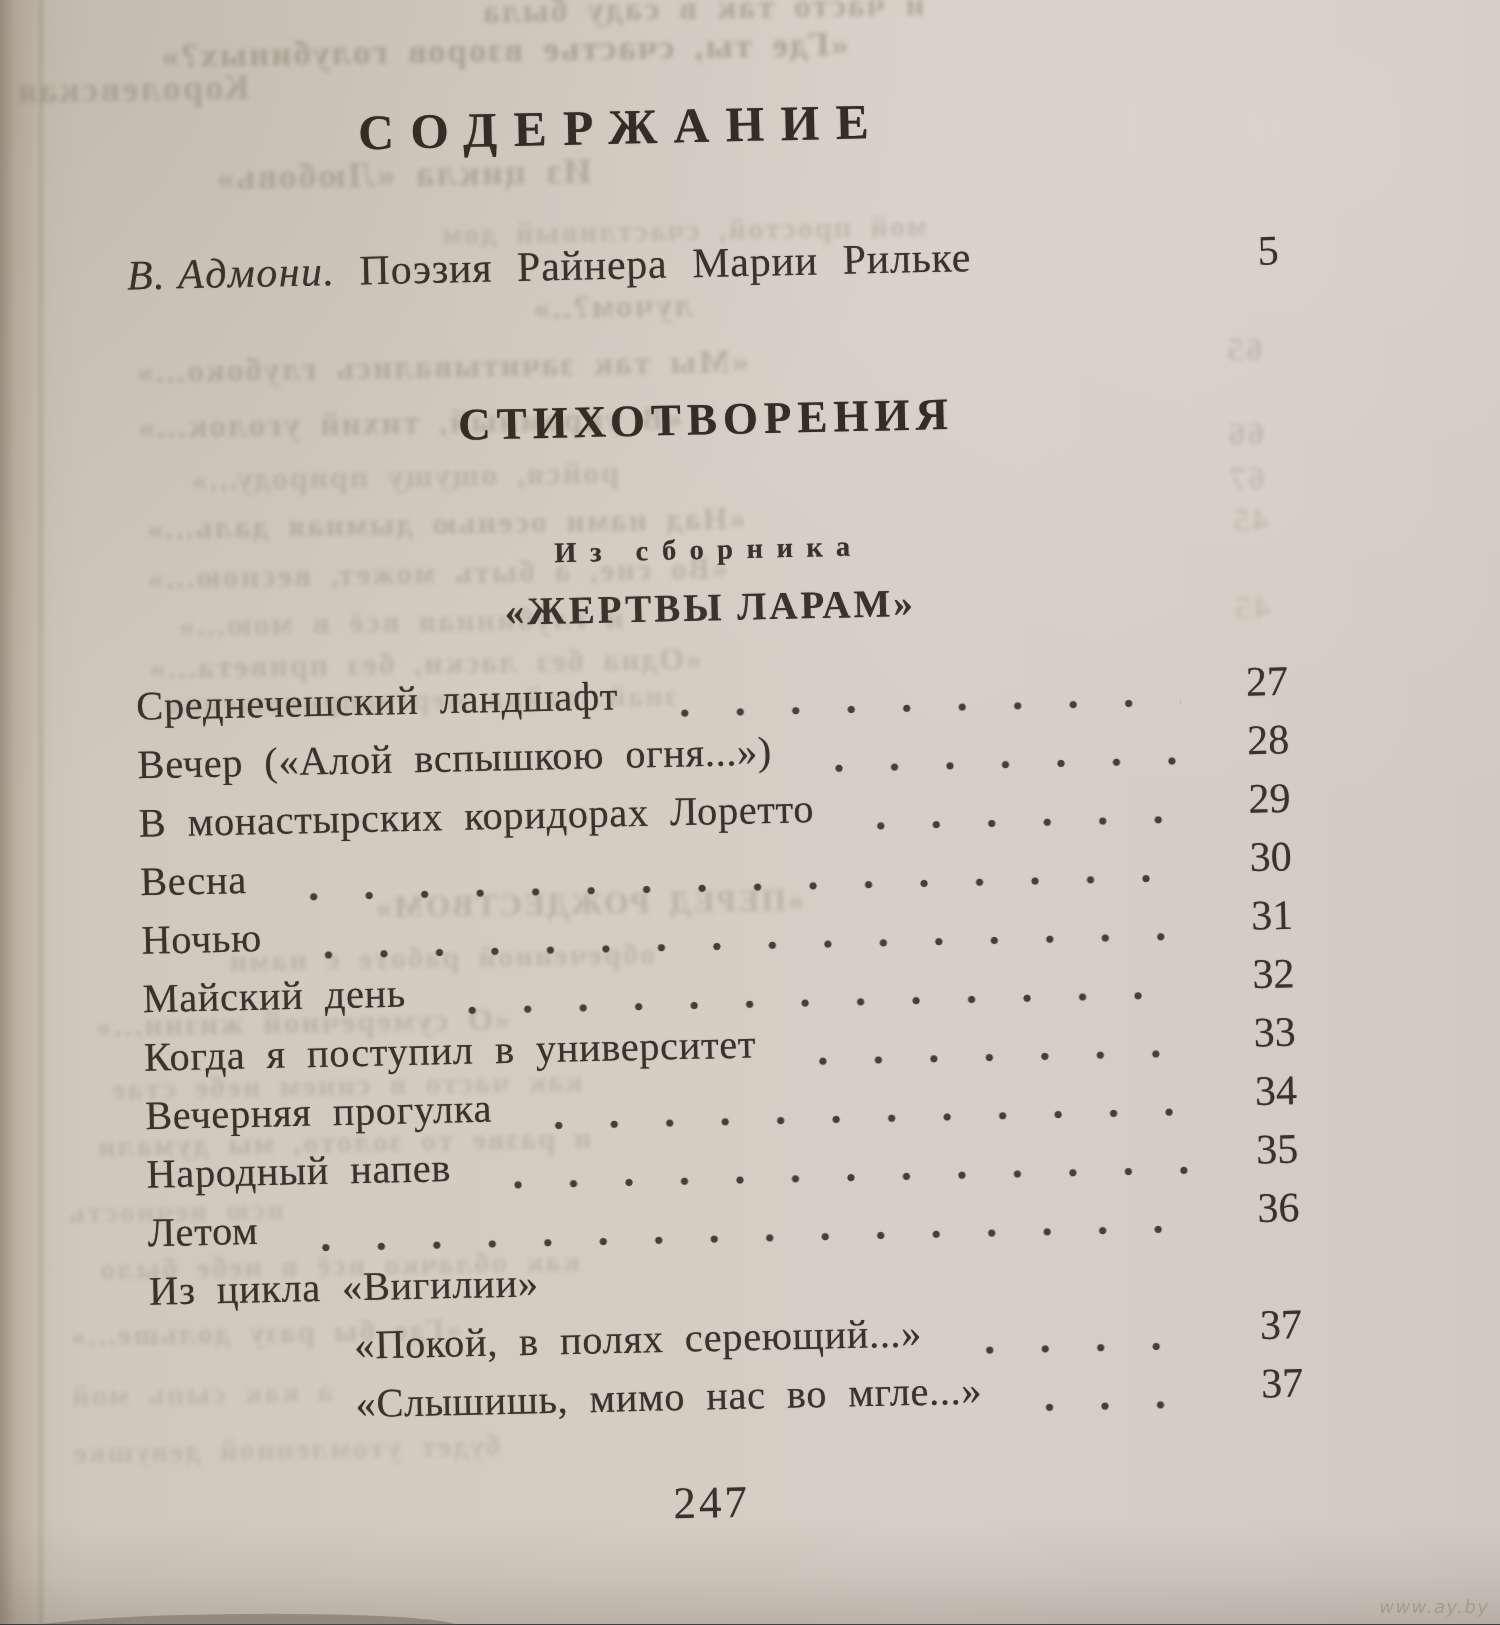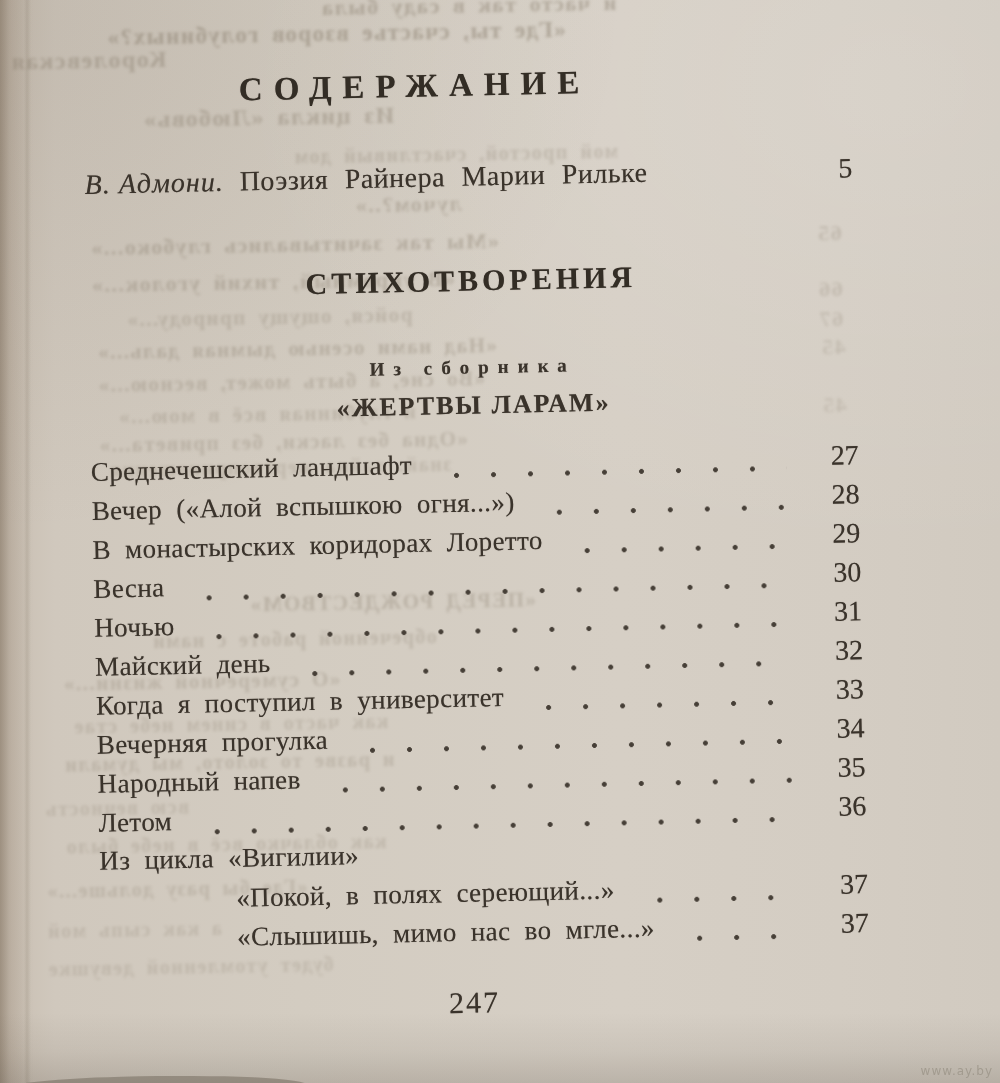--- a/index.html
+++ b/index.html
@@ -140,20 +140,21 @@
     letter-spacing: 2px;
   }
 
   .watermark {
     position: absolute;
     right: 7px; bottom: 5px;
     font-family: "DejaVu Sans", sans-serif;
     font-size: 12px;
     letter-spacing: 1px;
     color: #a29b8f;
+    font-style: italic;
   }
 </style>
 </head>
 <body>
 
 <div class="photo">
 
   <div class="ghost-layer" id="ghost-layer">
       <span class="ghost-line" style="left: 330px; top: -8px; font-size: 22px; opacity: 0.5;">и часто так в саду была</span>
       <span class="ghost-line" style="left: 115px; top: 18px; font-size: 23px; opacity: 0.55;">«Где ты, счастье взоров голубиных?»</span>

